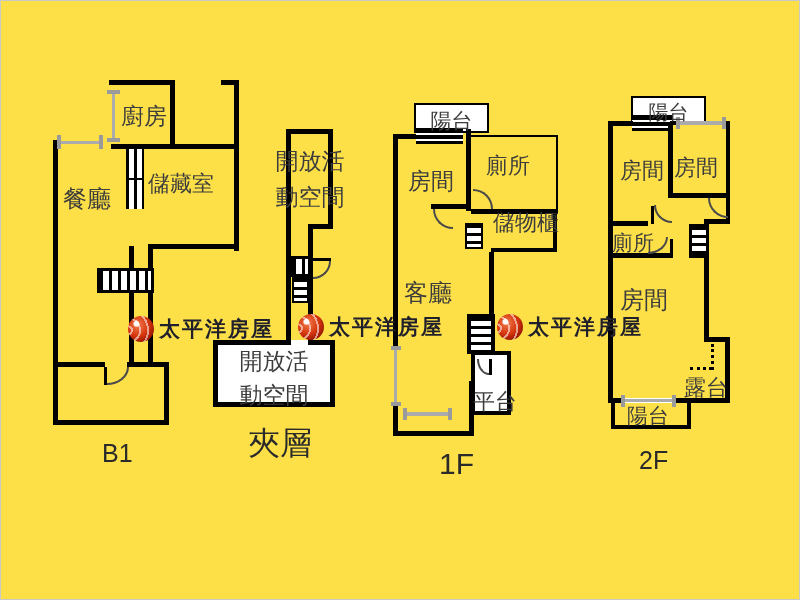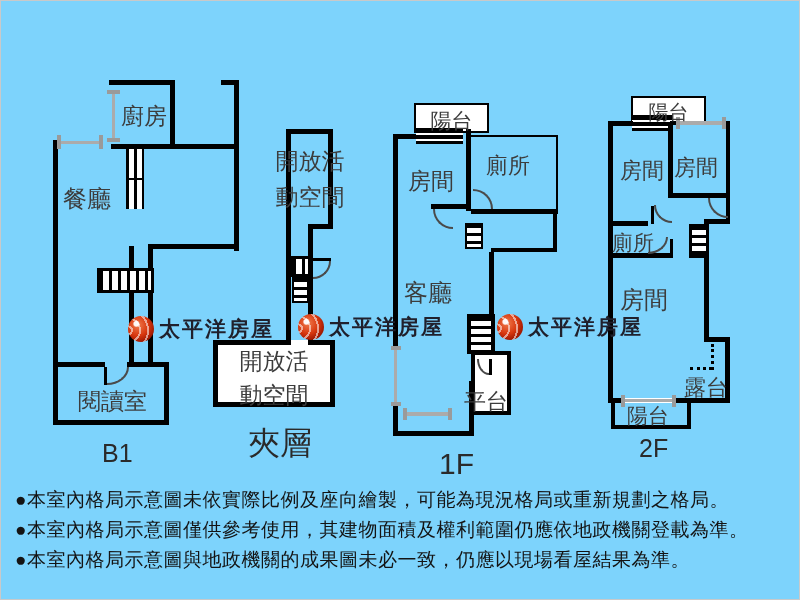--- a/index.html
+++ b/index.html
@@ -1,17 +1,17 @@
 <!DOCTYPE html>
 <html><head>
 <meta charset="utf-8">
 <style>
   *{margin:0;padding:0;box-sizing:border-box}
   body{background:#ffffff}
-  .canvas{position:relative;width:800px;height:600px;background:#7dd3fc;overflow:hidden;
+  .canvas{position:relative;width:800px;height:600px;background:#fde047;overflow:hidden;
           font-family:"Liberation Sans",sans-serif;border:1px solid #c9c9c9}
   .g{position:absolute}
   .w{position:absolute;background:#000}
   .win{position:absolute;background:#ababab}
   .cap{position:absolute;background:#9a9a9a}
   .room{position:absolute;color:#3c3c3c;white-space:nowrap}
   .ctr{text-align:center}
   .flabel{position:absolute;color:#2a2a2a}
   .arc{position:absolute;border:0 solid #4a4a4a}
   .arc-tr{border-radius:0 100% 0 0;border-top-width:2px;border-right-width:2px}
@@ -63,21 +63,21 @@
     <div class="win" style="left:8px;top:62px;width:44px;height:3px"></div>
     <div class="cap" style="left:6px;top:56px;width:4px;height:14px"></div>
     <div class="cap" style="left:48px;top:56px;width:4px;height:14px"></div>
 
     <div class="ladder" style="left:75px;top:70px;width:18px;height:60px"></div>
     <div class="w" style="left:75px;top:99px;width:18px;height:2px"></div>
     <div class="st st-v" style="left:46px;top:189px;width:57px;height:25px"></div>
 
     <div class="room" style="left:70px;top:22px;font-size:23px">廚房</div>
     <div class="room" style="left:12px;top:104px;font-size:24px">餐廳</div>
-    <div class="room" style="left:27px;top:307px;font-size:23px">閱讀室</div>
+    <div class="room" style="left:97px;top:90px;font-size:22px">儲藏室</div>
     <div class="flabel" style="left:51px;top:360px;font-size:25px">B1</div>
   </div>
 
   <div class="g" style="left:210px;top:125px;width:165px;height:335px">
     <div class="w" style="left:75px;top:3px;width:47px;height:5px"></div>
     <div class="w" style="left:75px;top:3px;width:5px;height:212px"></div>
     <div class="w" style="left:117px;top:3px;width:5px;height:100px"></div>
     <div class="w" style="left:97px;top:98px;width:25px;height:5px"></div>
     <div class="w" style="left:97px;top:98px;width:5px;height:117px"></div>
     <div class="w" style="left:102px;top:132px;width:18px;height:3px"></div>
@@ -120,22 +120,23 @@
     <div class="st st-h" style="left:74px;top:122px;width:18px;height:26px;border-width:2px"></div>
     <div class="st st-h" style="left:76px;top:213px;width:28px;height:40px;border-width:4px"></div>
     <div class="w" style="left:78px;top:280px;width:5px;height:55px"></div>
     <div class="st" style="left:80px;top:250px;width:40px;height:64px;border-width:4px;background:#fff"></div>
     <div class="ladder" style="left:98px;top:258px;width:8px;height:16px"></div>
     <div class="arc arc-bl" style="left:86px;top:258px;width:12px;height:16px"></div>
 
     <div class="room ctr" style="left:23px;top:6px;width:75px;font-size:21px">陽台</div>
     <div class="room" style="left:17px;top:65px;font-size:23px">房間</div>
     <div class="room" style="left:95px;top:50px;font-size:22px">廁所</div>
+    <div class="room" style="left:102px;top:107px;font-size:22px;z-index:3">儲物櫃</div>
     <div class="room" style="left:13px;top:176px;font-size:24px">客廳</div>
-    <div class="room" style="left:73px;top:286px;font-size:22px;z-index:3">平台</div>
+    <div class="room" style="left:82px;top:286px;font-size:22px;z-index:3">平台</div>
     <div class="flabel" style="left:48px;top:346px;font-size:30px">1F</div>
   </div>
 
   <div class="g" style="left:605px;top:90px;width:192px;height:385px">
     <div class="thinbox" style="left:25px;top:5px;width:75px;height:28px"></div>
     <div class="bars" style="left:26px;top:24px;width:40px;height:16px"></div>
     <div class="w" style="left:2px;top:30px;width:25px;height:5px"></div>
     <div class="w" style="left:64px;top:30px;width:12px;height:4px"></div>
     <div class="win" style="left:73px;top:30px;width:47px;height:4px"></div>
     <div class="cap" style="left:70px;top:26px;width:4px;height:12px"></div>
@@ -169,35 +170,30 @@
     <div class="w" style="left:81px;top:312px;width:4px;height:26px"></div>
     <div class="w" style="left:5px;top:334px;width:80px;height:4px"></div>
 
     <div class="room ctr" style="left:25px;top:8px;width:75px;font-size:20px">陽台</div>
     <div class="room" style="left:14px;top:65px;font-size:22px">房間</div>
     <div class="room" style="left:68px;top:62px;font-size:22px">房間</div>
     <div class="room" style="left:6px;top:138px;font-size:21px;z-index:3">廁所</div>
     <div class="room" style="left:14px;top:193px;font-size:24px">房間</div>
     <div class="room" style="left:78px;top:282px;font-size:22px;z-index:3">露台</div>
     <div class="room" style="left:21px;top:311px;font-size:21px;z-index:3">陽台</div>
-    <div class="flabel" style="left:33px;top:343px;font-size:25px">2F</div>
+    <div class="flabel" style="left:33px;top:355px;font-size:25px">2F</div>
   </div>
 
   <div class="wm" style="left:127px;top:314px">
     <span class="wm-logo"></span>
     <span class="wm-text">太平洋房屋</span>
   </div>
   <div class="wm" style="left:297px;top:312px">
     <span class="wm-logo"></span>
     <span class="wm-text">太平洋房屋</span>
   </div>
   <div class="wm" style="left:496px;top:312px">
     <span class="wm-logo"></span>
     <span class="wm-text">太平洋房屋</span>
   </div>
 
-  <div class="disc">
-    <div>●本室內格局示意圖未依實際比例及座向繪製，可能為現況格局或重新規劃之格局。</div>
-    <div>●本室內格局示意圖僅供參考使用，其建物面積及權利範圍仍應依地政機關登載為準。</div>
-    <div>●本室內格局示意圖與地政機關的成果圖未必一致，仍應以現場看屋結果為準。</div>
-  </div>
 
 </div>
 
 </body></html>

